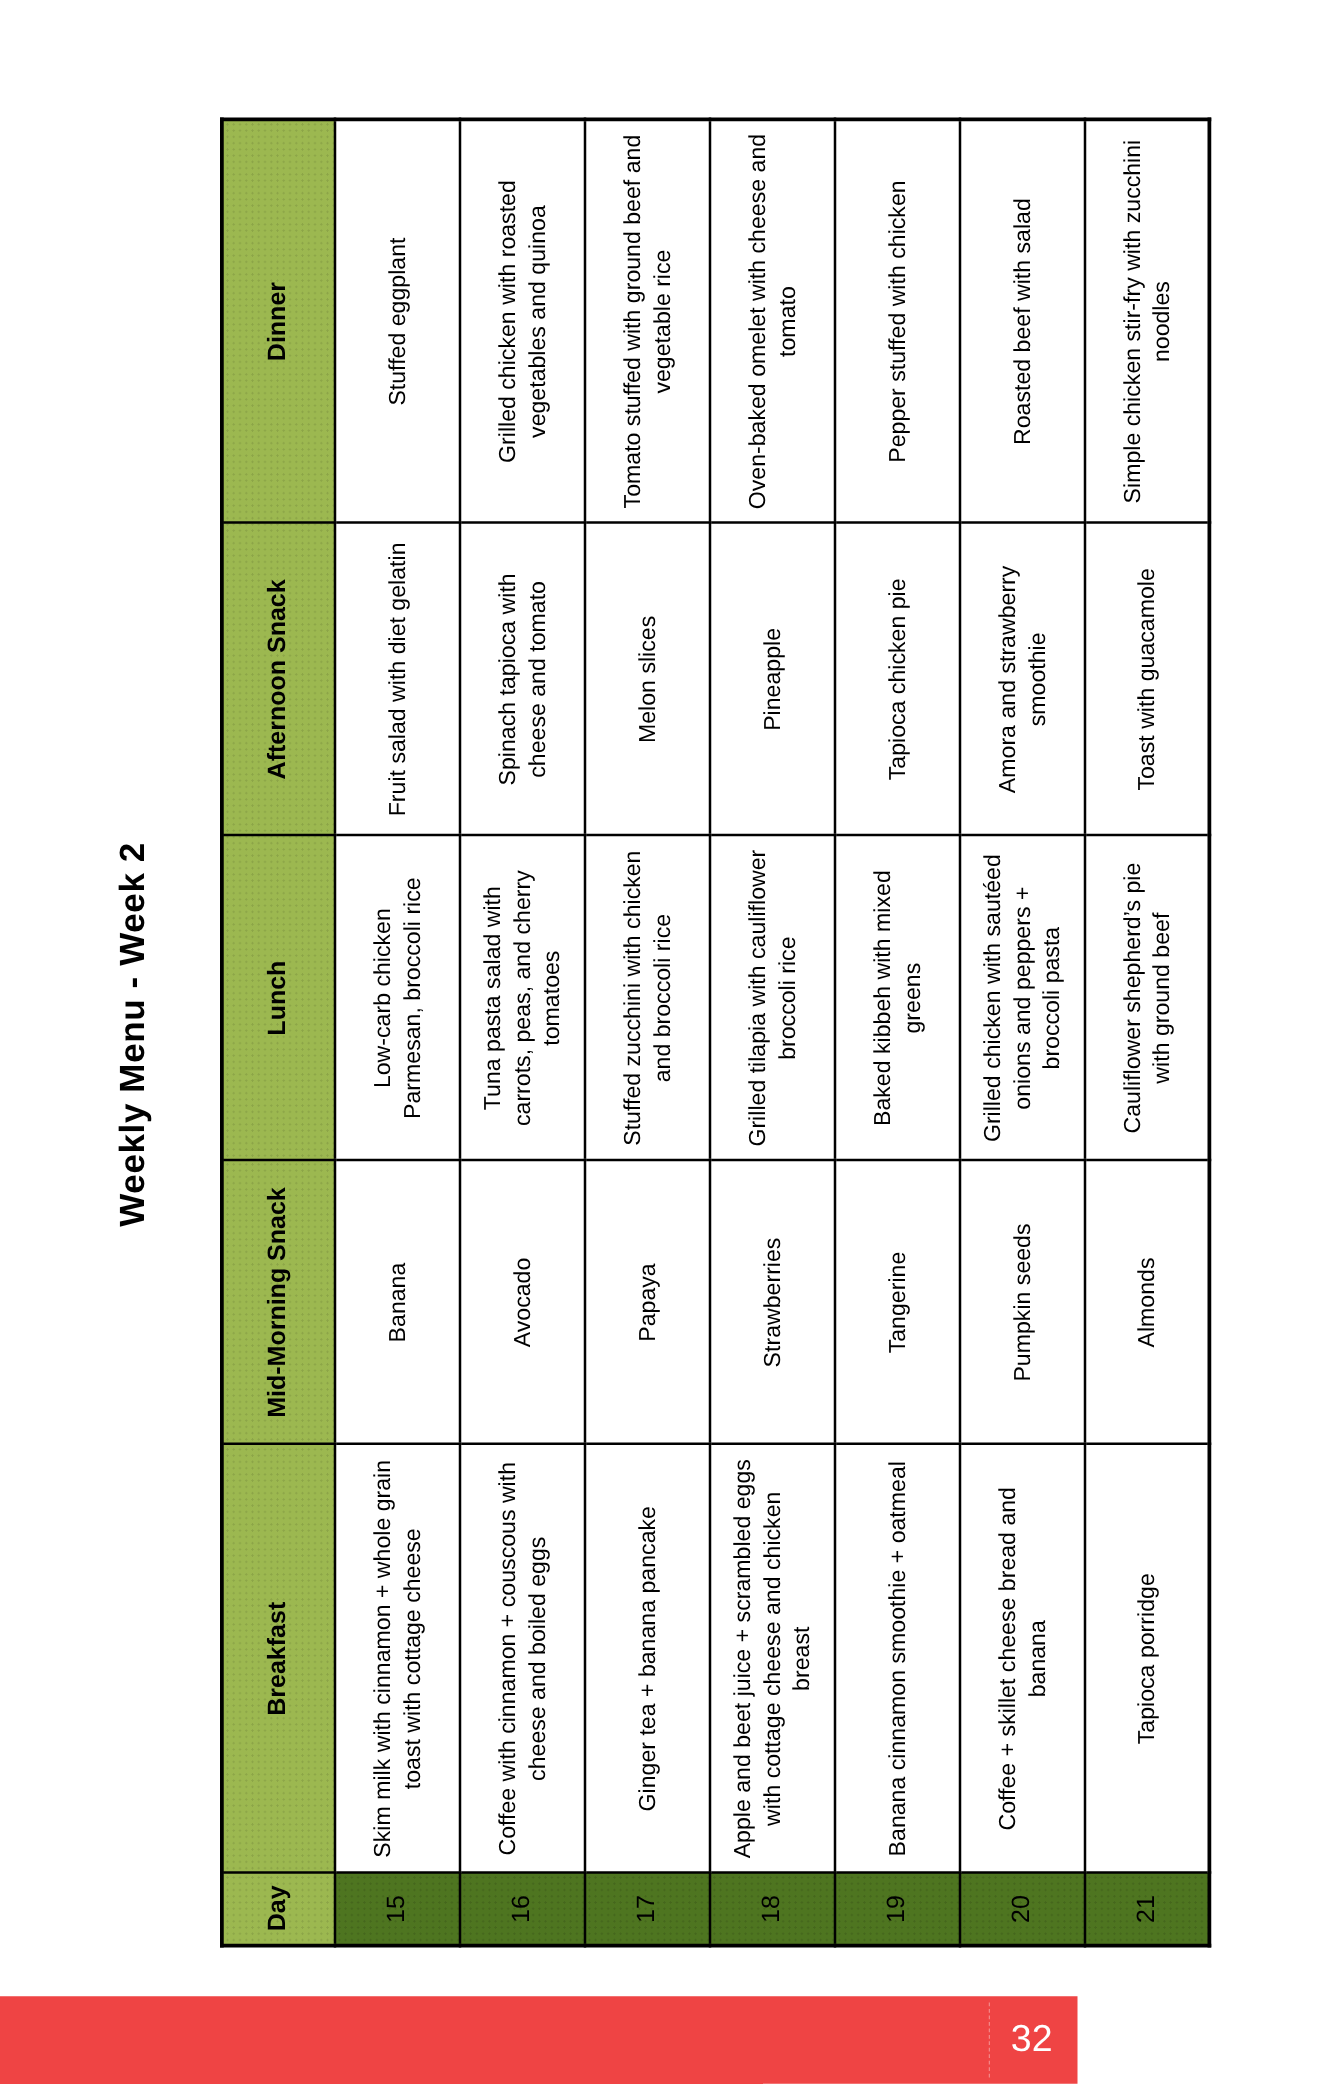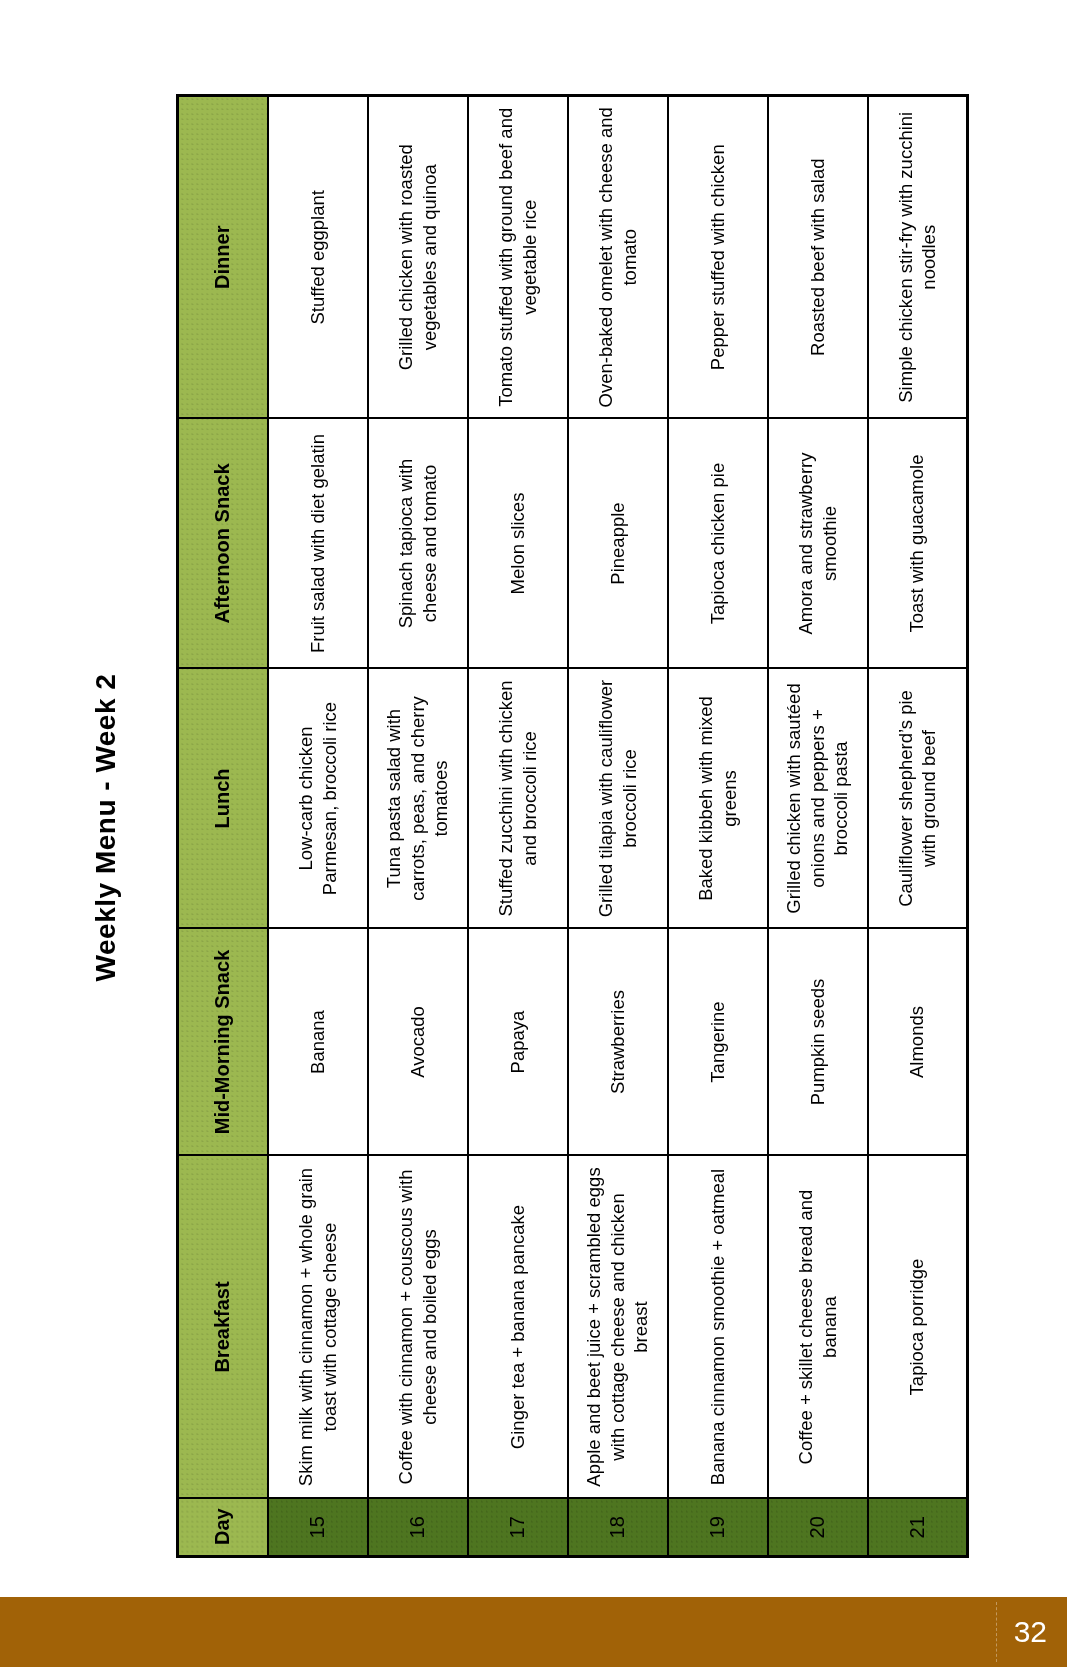--- a/index.html
+++ b/index.html
@@ -66,22 +66,22 @@
   }
   td.meal {
     font-size:18.5px;
     line-height:1.28;
     background:#ffffff;
   }
 
   .footer {
     position:absolute;
     left:0; top:1597px;
-    width:1067px; height:70px;
-    background:#a16207;
+    width:862px; height:70px;
+    background:#ef4444;
   }
   .footer-divider {
     position:absolute;
     right:70px; top:5px; bottom:5px;
     width:0;
     border-left:1px dashed rgba(255,255,255,0.35);
   }
   .pagenum {
     position:absolute;
     right:20px; top:0;

